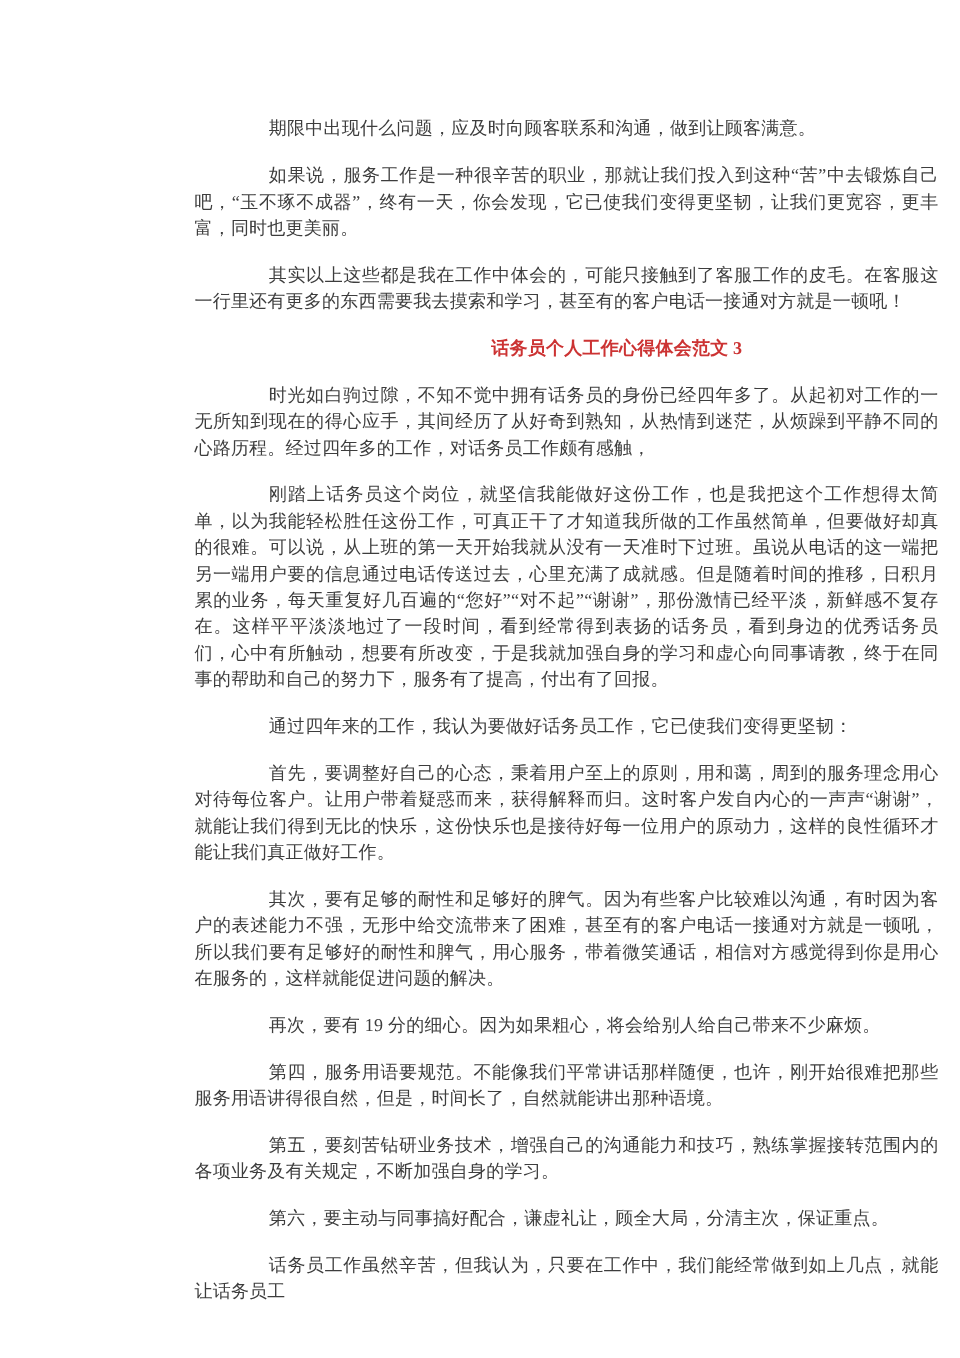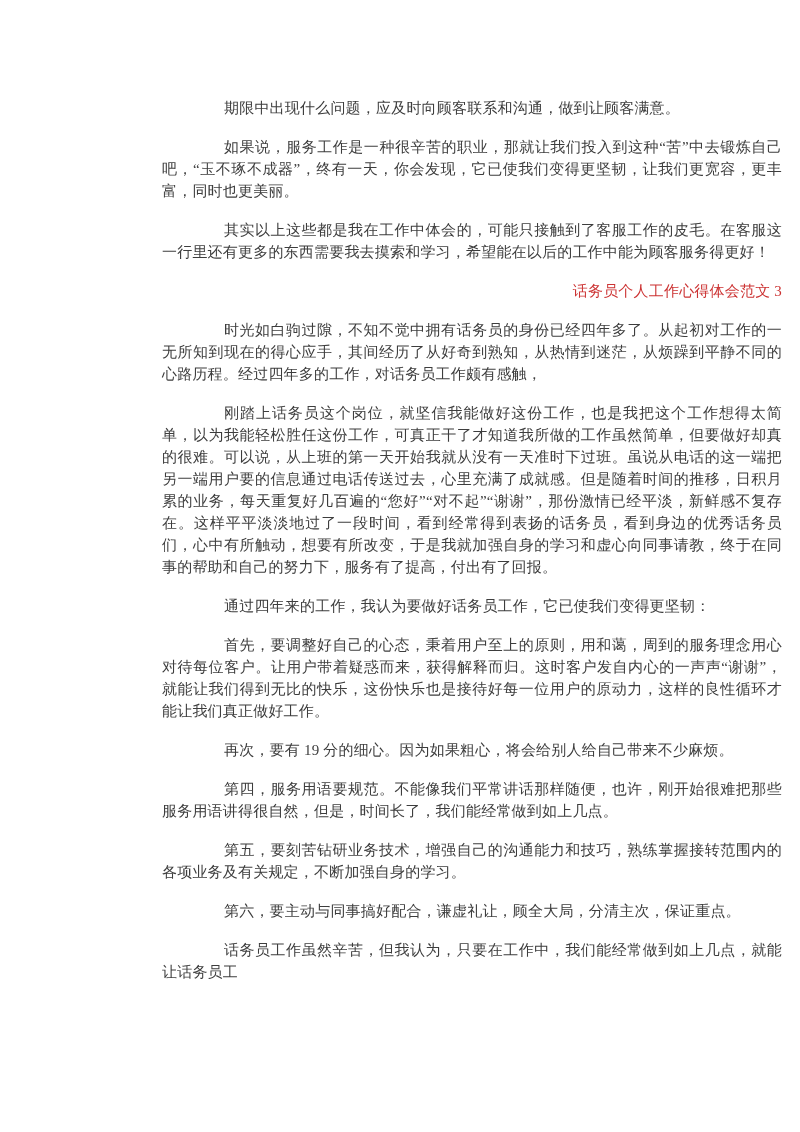--- a/index.html
+++ b/index.html
@@ -31,37 +31,38 @@
     line-height: 22px;
     color: var(--body-color);
     text-align: justify;
     letter-spacing: 0.2px;
   }
   .doc p.body-par {
     text-indent: 62px;
   }
   .doc p.heading-par {
     color: var(--heading-color);
-    font-weight: normal;
+    font-weight: bold;
     text-indent: 84px;
-    text-align: right;
+    text-align: center;
   }
 </style>
 </head>
 <body>
 
 <div class="page">
   <div class="doc">
     <p class="body-par">期限中出现什么问题，应及时向顾客联系和沟通，做到让顾客满意。</p>
     <p class="body-par">如果说，服务工作是一种很辛苦的职业，那就让我们投入到这种“苦”中去锻炼自己吧，“玉不琢不成器”，终有一天，你会发现，它已使我们变得更坚韧，让我们更宽容，更丰富，同时也更美丽。</p>
-    <p class="body-par">其实以上这些都是我在工作中体会的，可能只接触到了客服工作的皮毛。在客服这一行里还有更多的东西需要我去摸索和学习，希望能在以后的工作中能为顾客服务得更好！</p>
+    <p class="body-par">其实以上这些都是我在工作中体会的，可能只接触到了客服工作的皮毛。在客服这一行里还有更多的东西需要我去摸索和学习，甚至有的客户电话一接通对方就是一顿吼！</p>
     <p class="heading-par">话务员个人工作心得体会范文 3</p>
     <p class="body-par">时光如白驹过隙，不知不觉中拥有话务员的身份已经四年多了。从起初对工作的一无所知到现在的得心应手，其间经历了从好奇到熟知，从热情到迷茫，从烦躁到平静不同的心路历程。经过四年多的工作，对话务员工作颇有感触，</p>
     <p class="body-par">刚踏上话务员这个岗位，就坚信我能做好这份工作，也是我把这个工作想得太简单，以为我能轻松胜任这份工作，可真正干了才知道我所做的工作虽然简单，但要做好却真的很难。可以说，从上班的第一天开始我就从没有一天准时下过班。虽说从电话的这一端把另一端用户要的信息通过电话传送过去，心里充满了成就感。但是随着时间的推移，日积月累的业务，每天重复好几百遍的“您好”“对不起”“谢谢”，那份激情已经平淡，新鲜感不复存在。这样平平淡淡地过了一段时间，看到经常得到表扬的话务员，看到身边的优秀话务员们，心中有所触动，想要有所改变，于是我就加强自身的学习和虚心向同事请教，终于在同事的帮助和自己的努力下，服务有了提高，付出有了回报。</p>
     <p class="body-par">通过四年来的工作，我认为要做好话务员工作，它已使我们变得更坚韧：</p>
     <p class="body-par">首先，要调整好自己的心态，秉着用户至上的原则，用和蔼，周到的服务理念用心对待每位客户。让用户带着疑惑而来，获得解释而归。这时客户发自内心的一声声“谢谢”，就能让我们得到无比的快乐，这份快乐也是接待好每一位用户的原动力，这样的良性循环才能让我们真正做好工作。</p>
+    <p class="body-par">其次，要有足够的耐性和足够好的脾气。因为有些客户比较难以沟通，有时因为客户的表述能力不强，无形中给交流带来了困难，甚至有的客户电话一接通对方就是一顿吼，所以我们要有足够好的耐性和脾气，用心服务，带着微笑通话，相信对方感觉得到你是用心在服务的，这样就能促进问题的解决。</p>
     <p class="body-par">再次，要有 19 分的细心。因为如果粗心，将会给别人给自己带来不少麻烦。</p>
-    <p class="body-par">第四，服务用语要规范。不能像我们平常讲话那样随便，也许，刚开始很难把那些服务用语讲得很自然，但是，时间长了，我们能经常做到如上几点。</p>
+    <p class="body-par">第四，服务用语要规范。不能像我们平常讲话那样随便，也许，刚开始很难把那些服务用语讲得很自然，但是，时间长了，自然就能讲出那种语境。</p>
     <p class="body-par">第五，要刻苦钻研业务技术，增强自己的沟通能力和技巧，熟练掌握接转范围内的各项业务及有关规定，不断加强自身的学习。</p>
     <p class="body-par">第六，要主动与同事搞好配合，谦虚礼让，顾全大局，分清主次，保证重点。</p>
     <p class="body-par">话务员工作虽然辛苦，但我认为，只要在工作中，我们能经常做到如上几点，就能让话务员工</p>
   </div>
 </div>
 
 </body></html>

